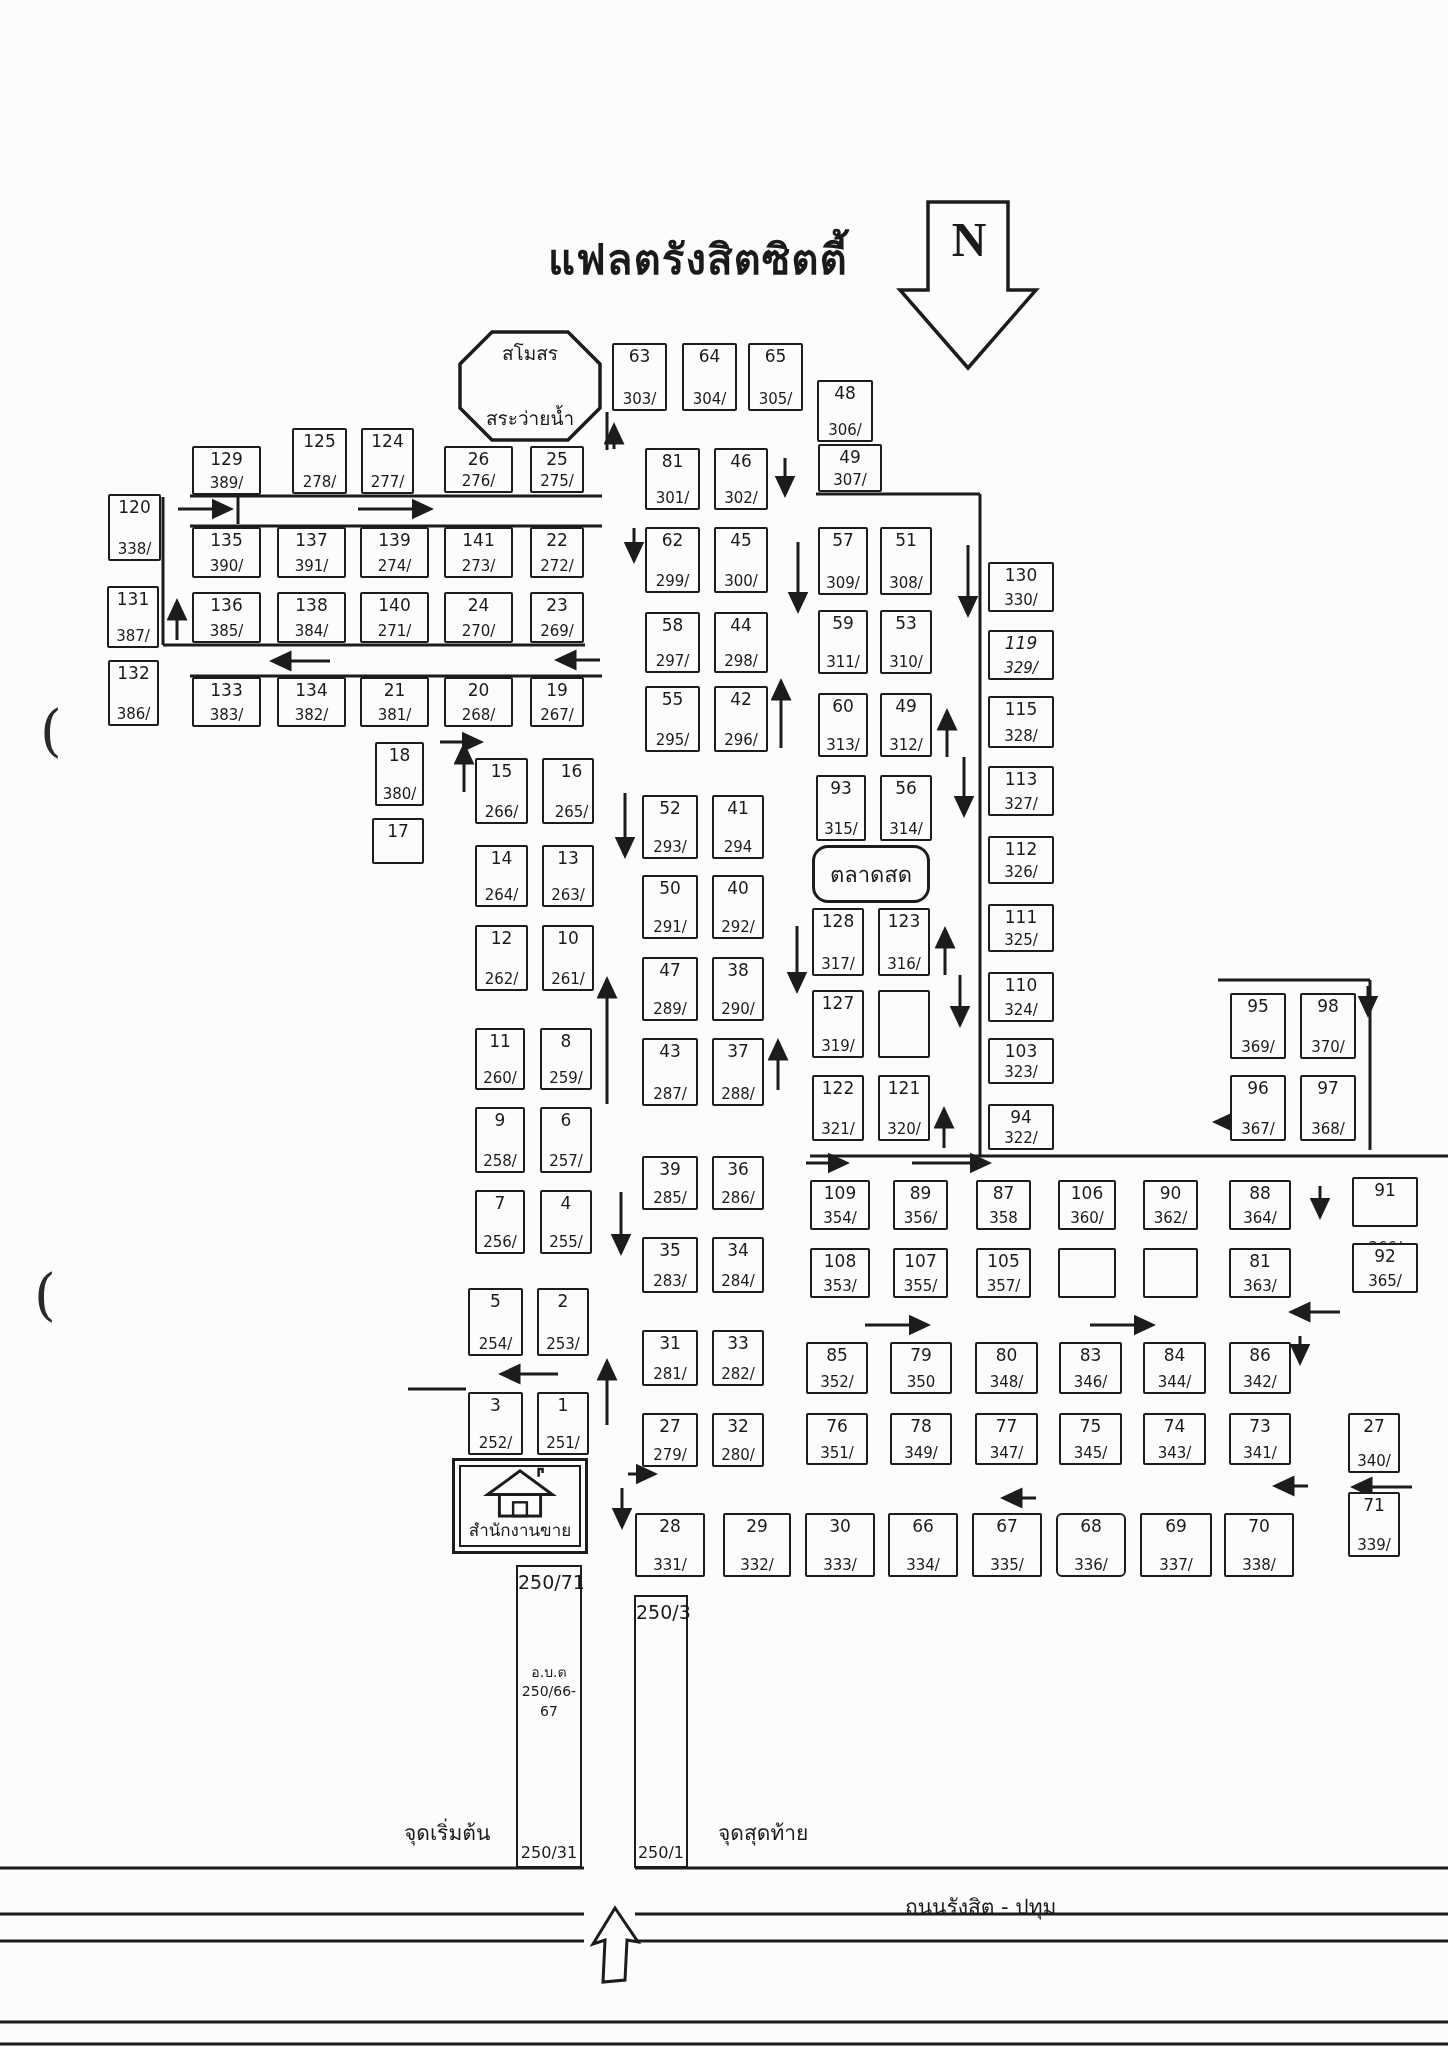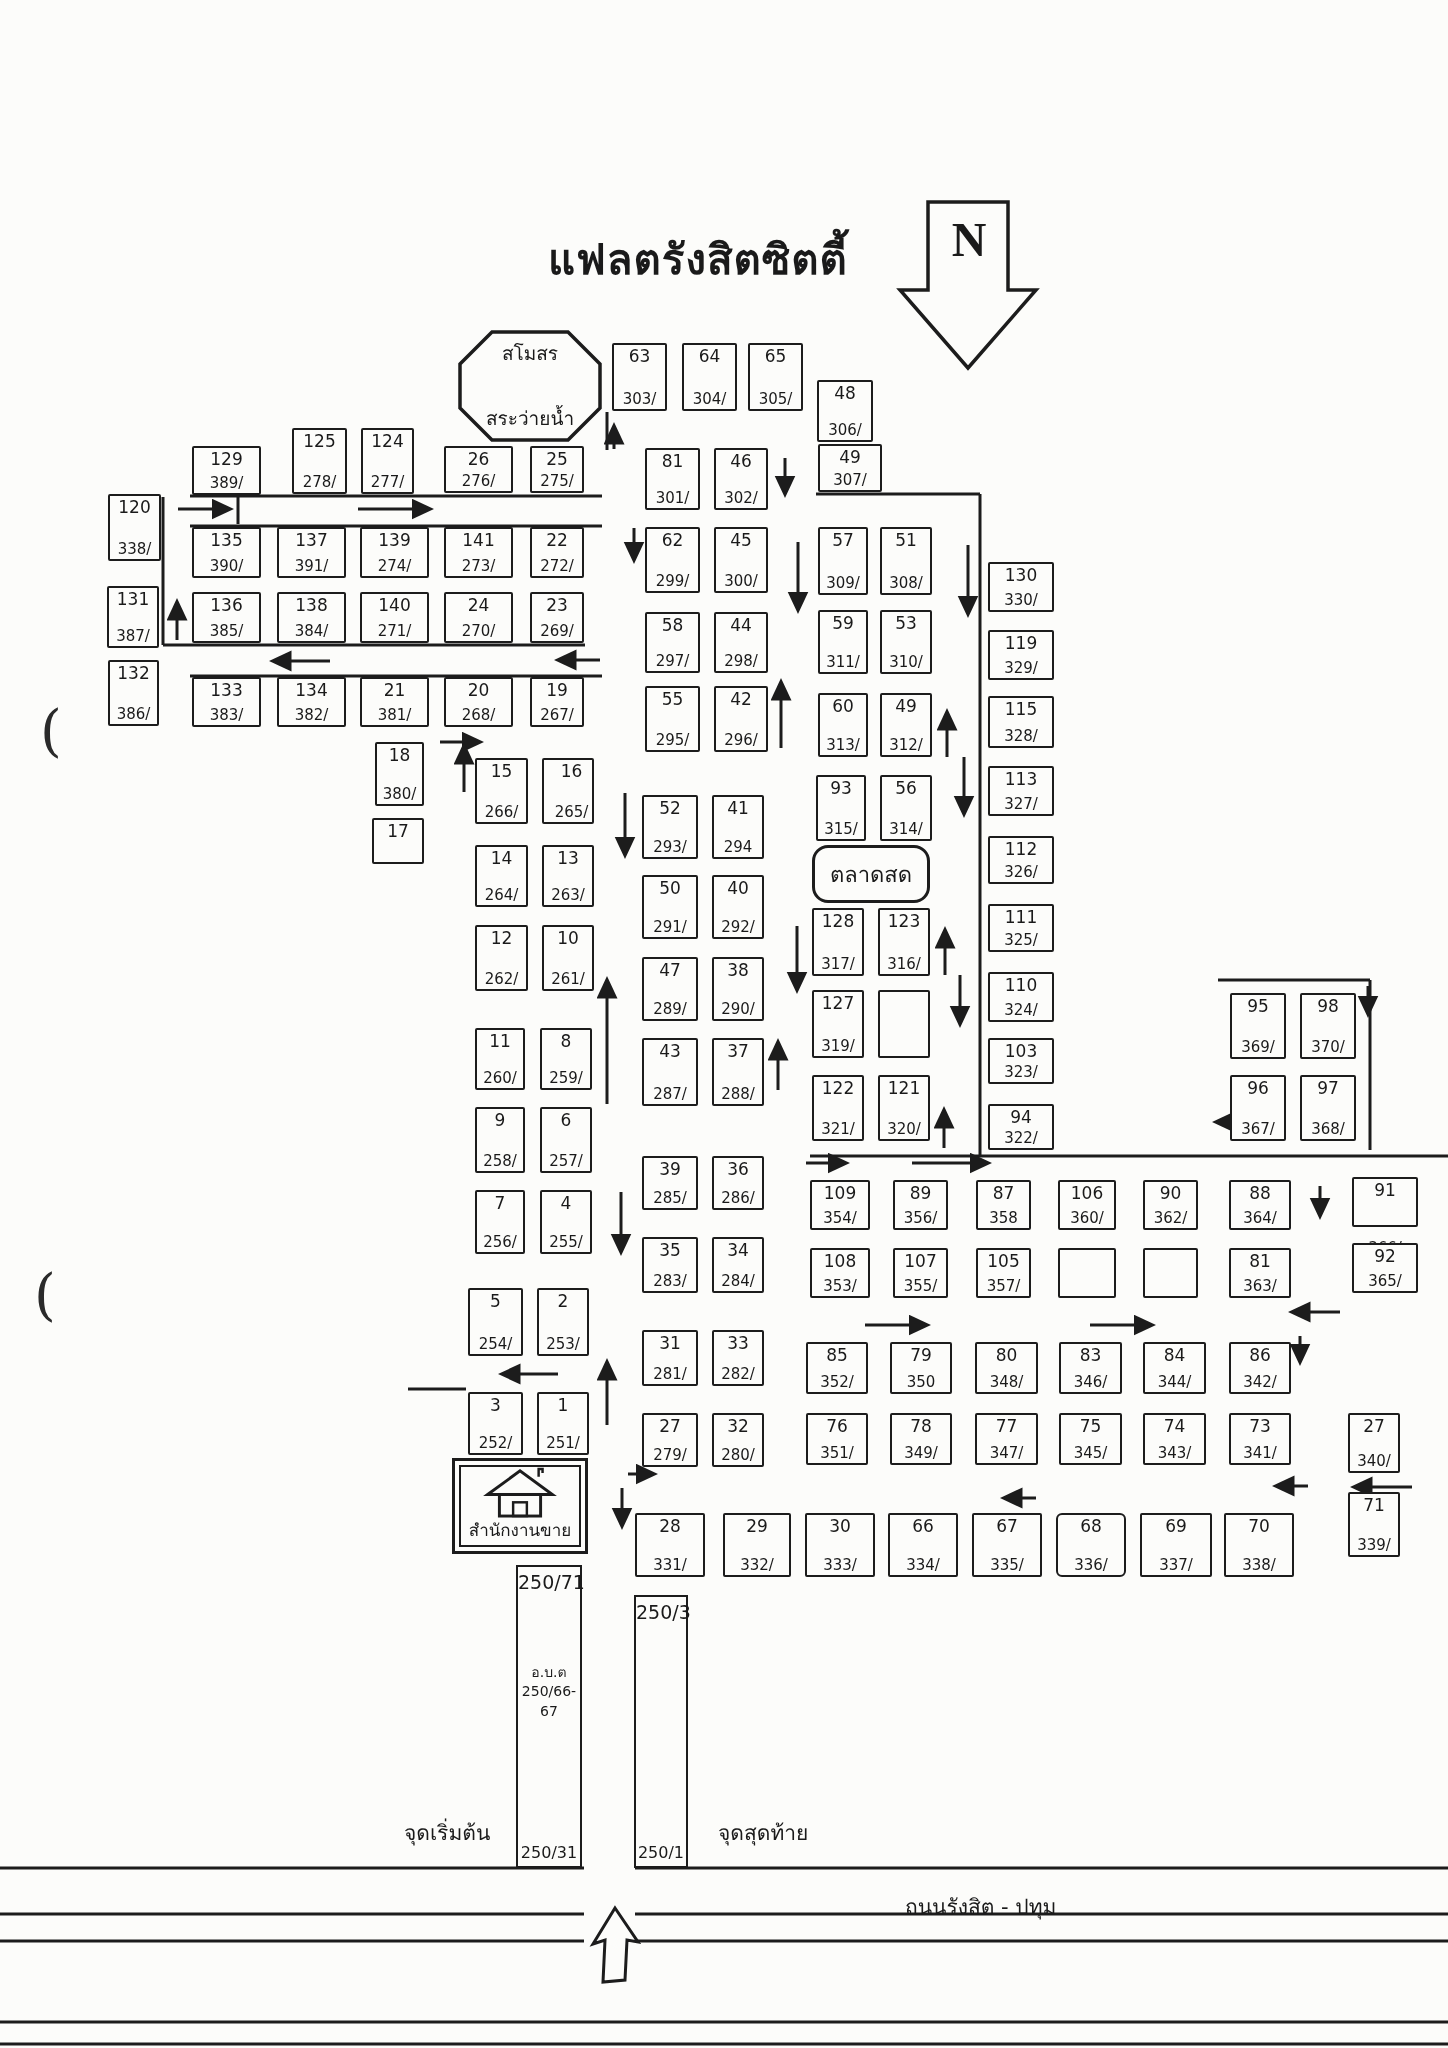--- a/index.html
+++ b/index.html
@@ -493,21 +493,21 @@
         <div class="a">321/</div>
       </div>
       <div class="blk" style="left: 878px; top: 1075px; width: 52px; height: 66px;">
         <div class="u">121</div>
         <div class="a">320/</div>
       </div>
       <div class="blk" style="left: 988px; top: 562px; width: 66px; height: 50px;">
         <div class="u">130</div>
         <div class="a">330/</div>
       </div>
-      <div class="blk" style="left: 988px; top: 630px; width: 66px; height: 50px;">
+      <div class="blk" style="left: 988px; top: 630px; width: 66px; height: 50px; font-style: italic;">
         <div class="u">119</div>
         <div class="a">329/</div>
       </div>
       <div class="blk" style="left: 988px; top: 696px; width: 66px; height: 52px;">
         <div class="u">115</div>
         <div class="a">328/</div>
       </div>
       <div class="blk" style="left: 988px; top: 766px; width: 66px; height: 50px;">
         <div class="u">113</div>
         <div class="a">327/</div>

